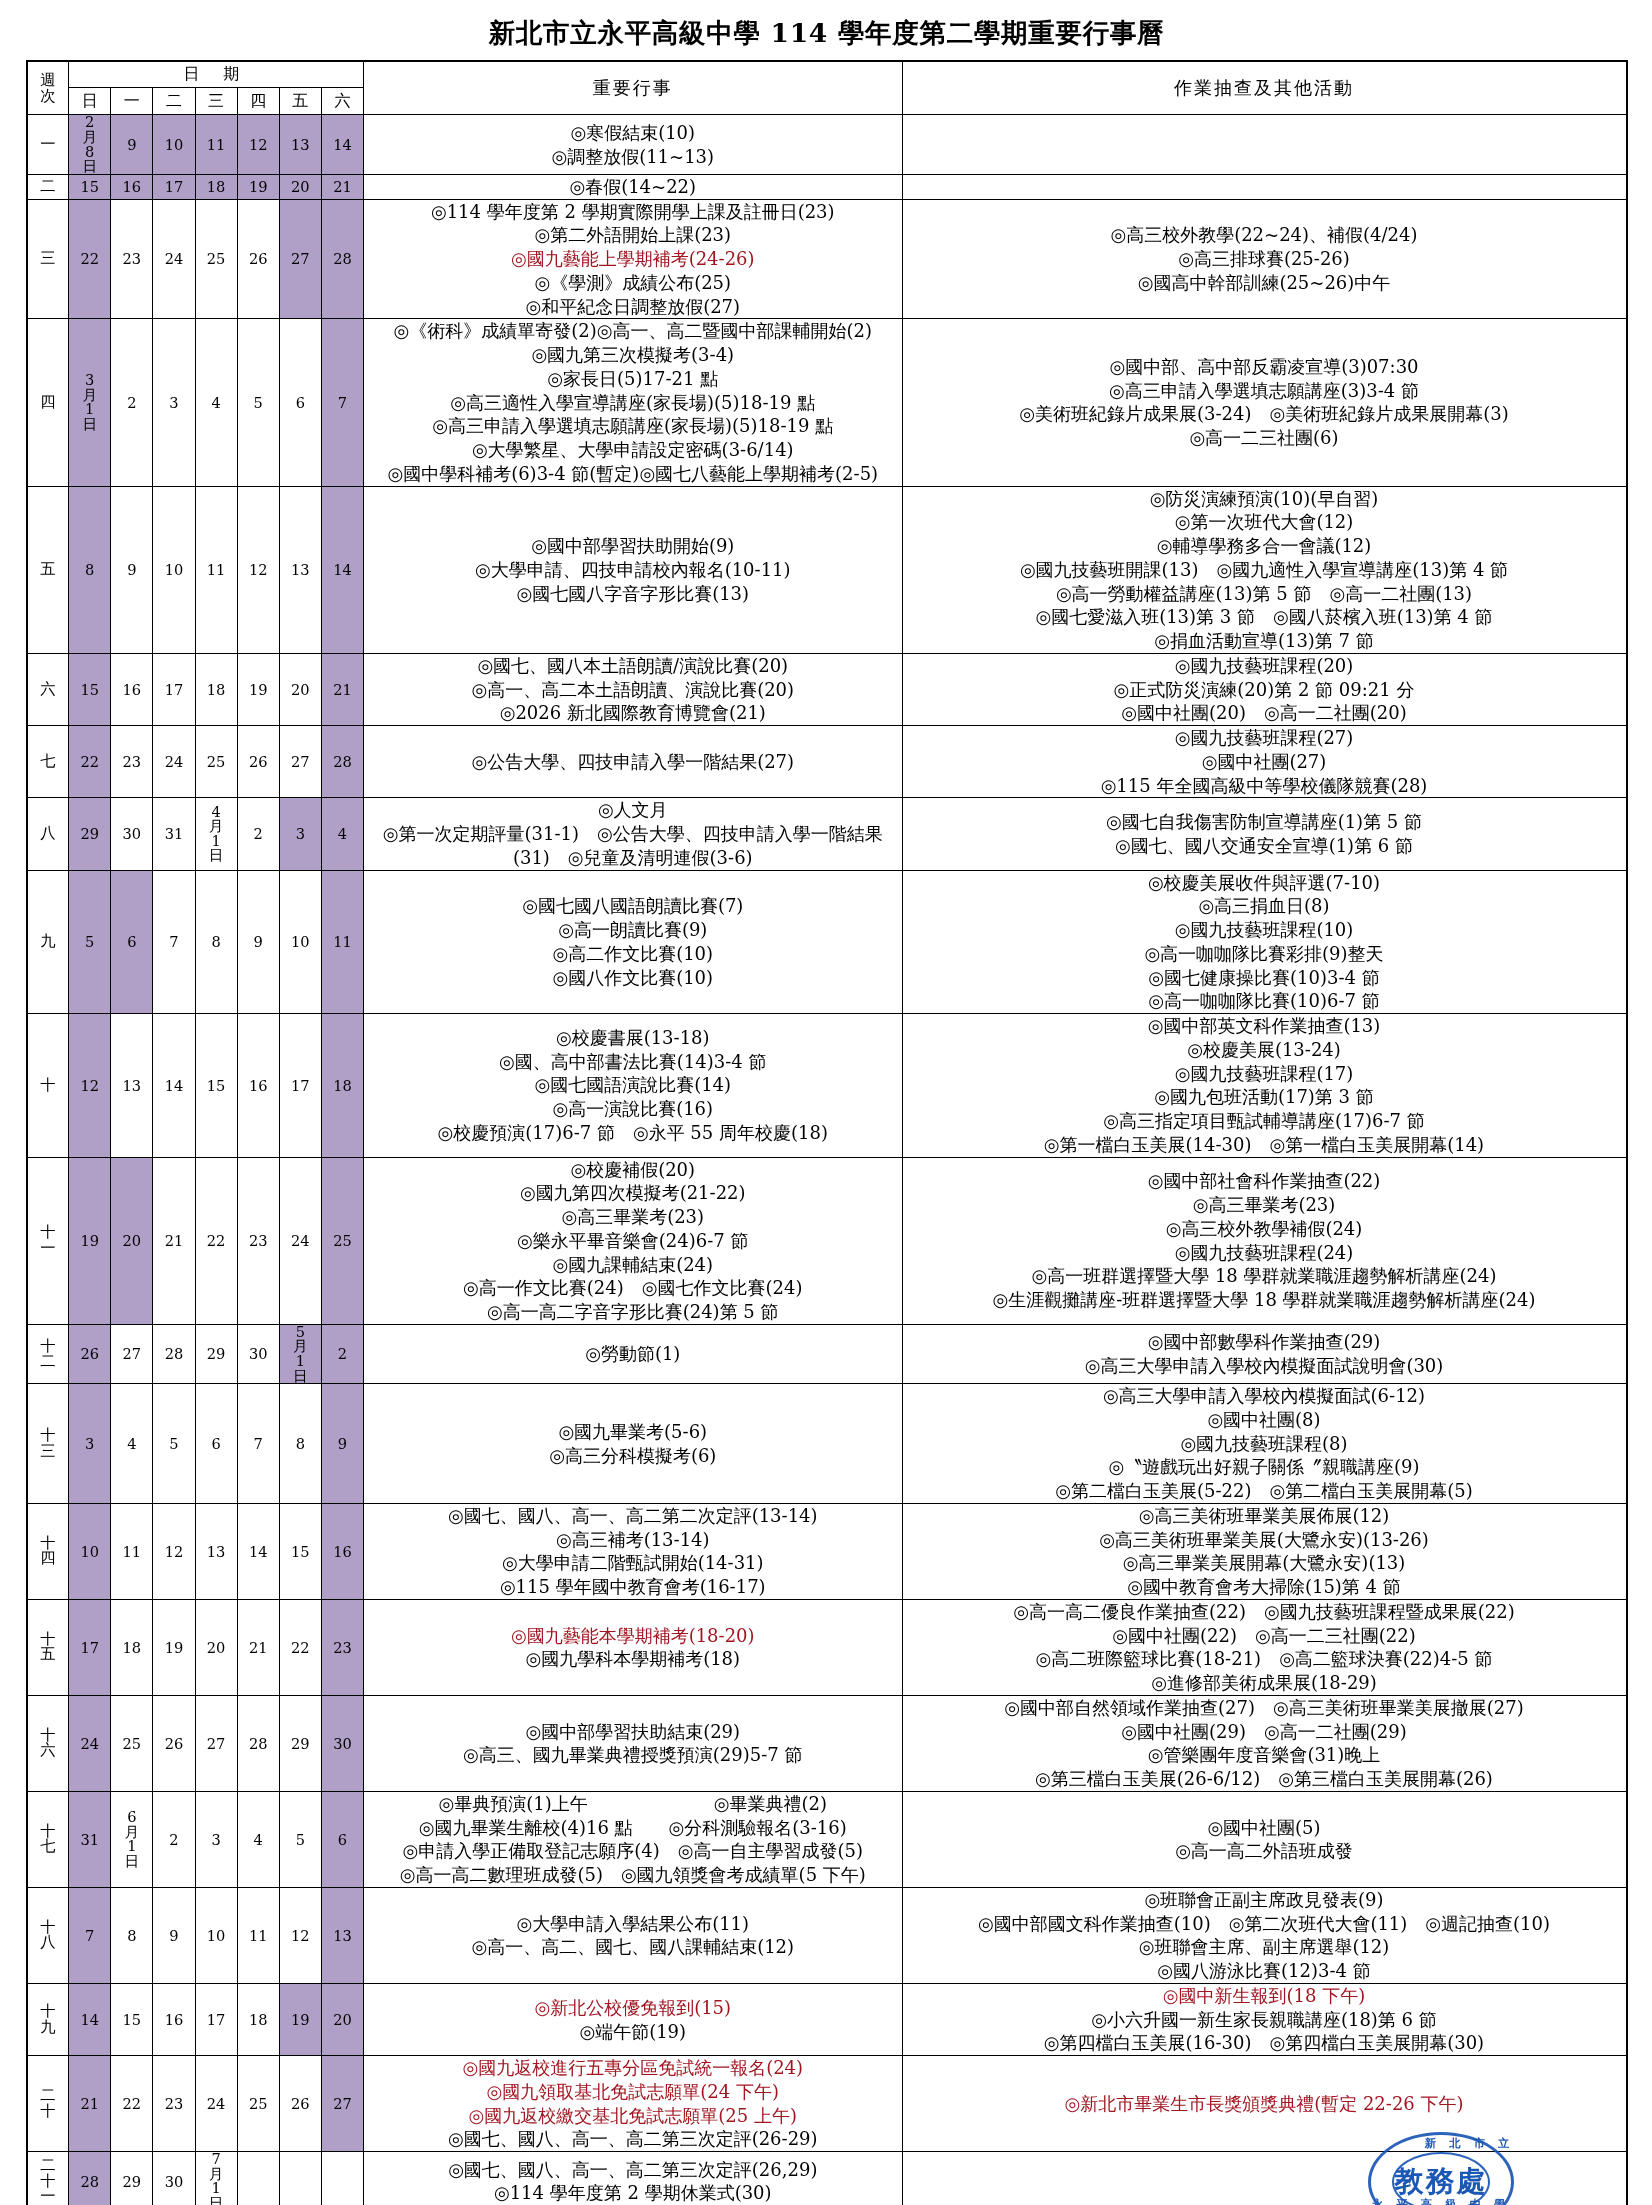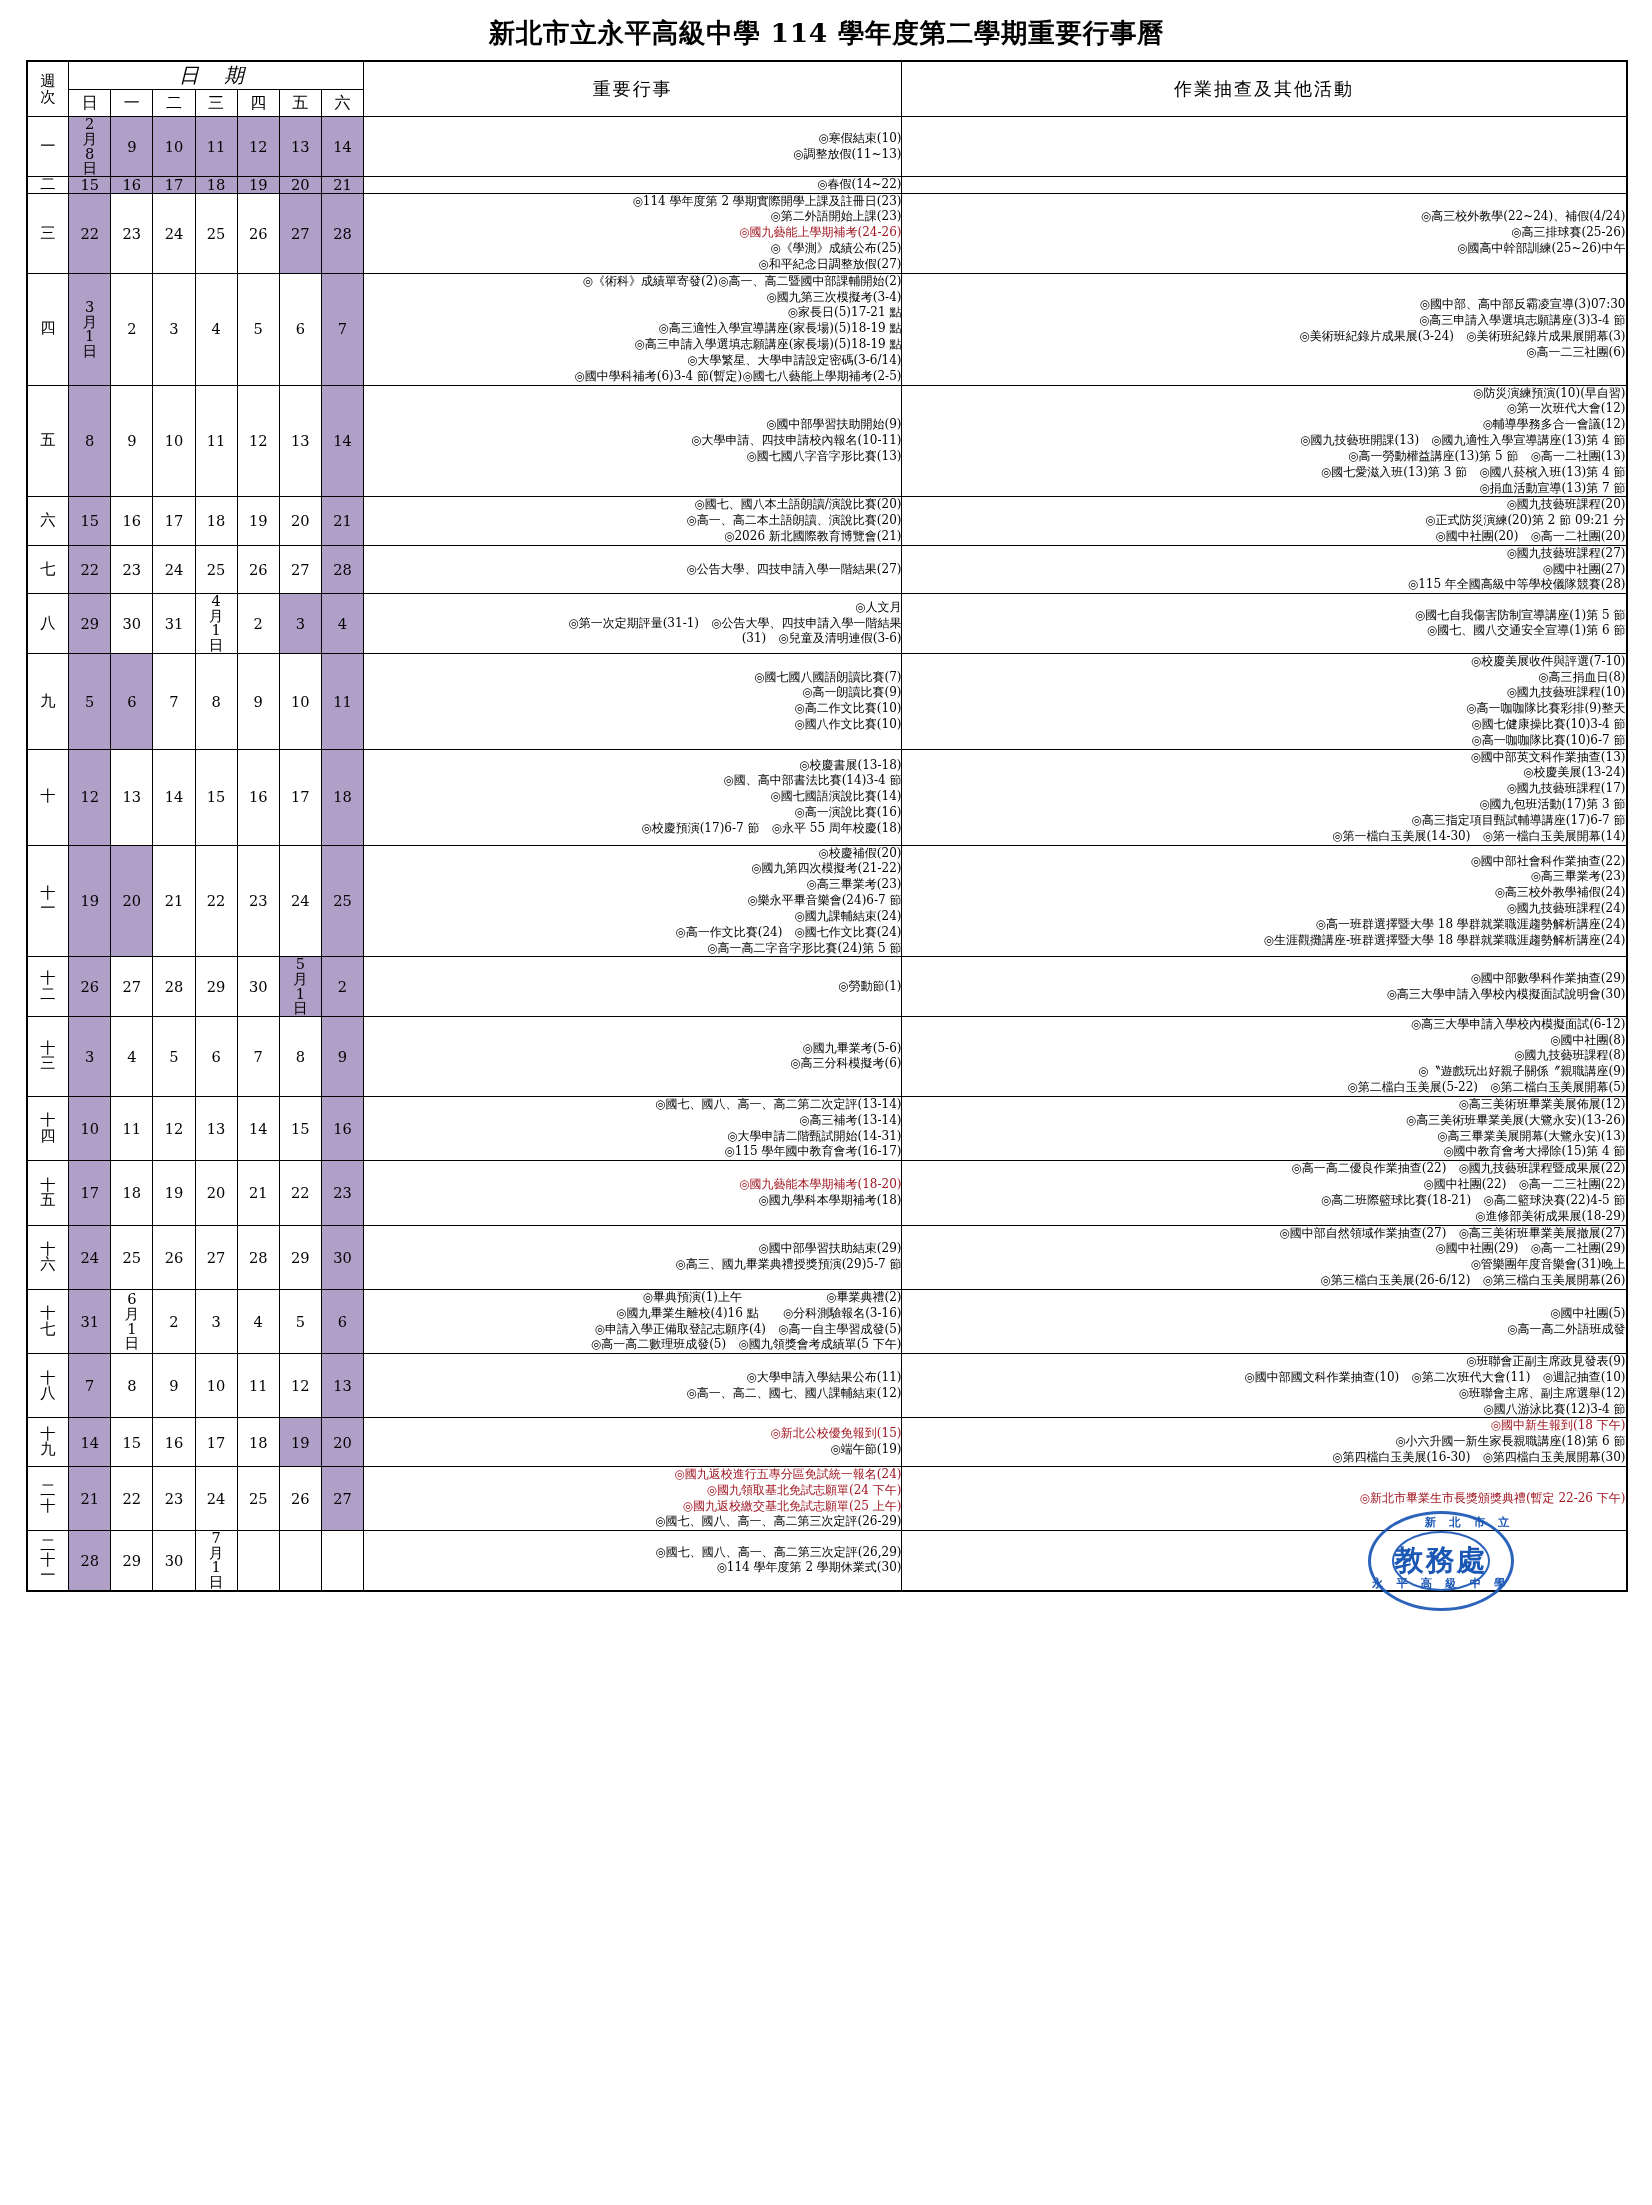--- a/index.html
+++ b/index.html
@@ -46,24 +46,23 @@
   col.c-main { width: 524px; }
   col.c-other{ width: 705px; }
 
   th.hdr {
     text-align: center;
     font-size: 17px;
     height: 26.5px;
     border-bottom: 1.3px solid #000;
   }
   th.hdr-dateband {
-    font-size: 20px;
+    font-size: 16px;
     letter-spacing: 9.3px;
     height: 25px;
-    font-style: italic;
   }
   th.hdr-week {
     font-size: 15.3px;
     line-height: 1.05;
     border-bottom: 1.3px solid #000;
   }
   th.hdr-week span { display: block; }
   th.dow {
     font-size: 16px;
     height: 26.5px;
@@ -88,25 +87,25 @@
   td.daycell {
     text-align: center;
     font-size: 14.6px;
     line-height: 1.05;
   }
   td.daycell.shade { background: #b0a0c8; }
   td.daycell .vstack { display: block; line-height: 1.0; }
   td.daycell .vstack i { display: block; font-style: normal; }
 
   td.events, td.other {
-    font-size: 12px;
+    font-size: 18px;
     line-height: 1.32;
     padding: 3.3px 4px 3.3px 6.6px;
     vertical-align: middle;
-    text-align: right;
+    text-align: center;
     word-break: keep-all;
   }
   td.events .ln, td.other .ln { display: block; white-space: nowrap; }
   .red { color: #a01520; }
   .stamp-wrap {
     position: relative;
     height: 0;
   }
   .stamp {
     position: absolute;

